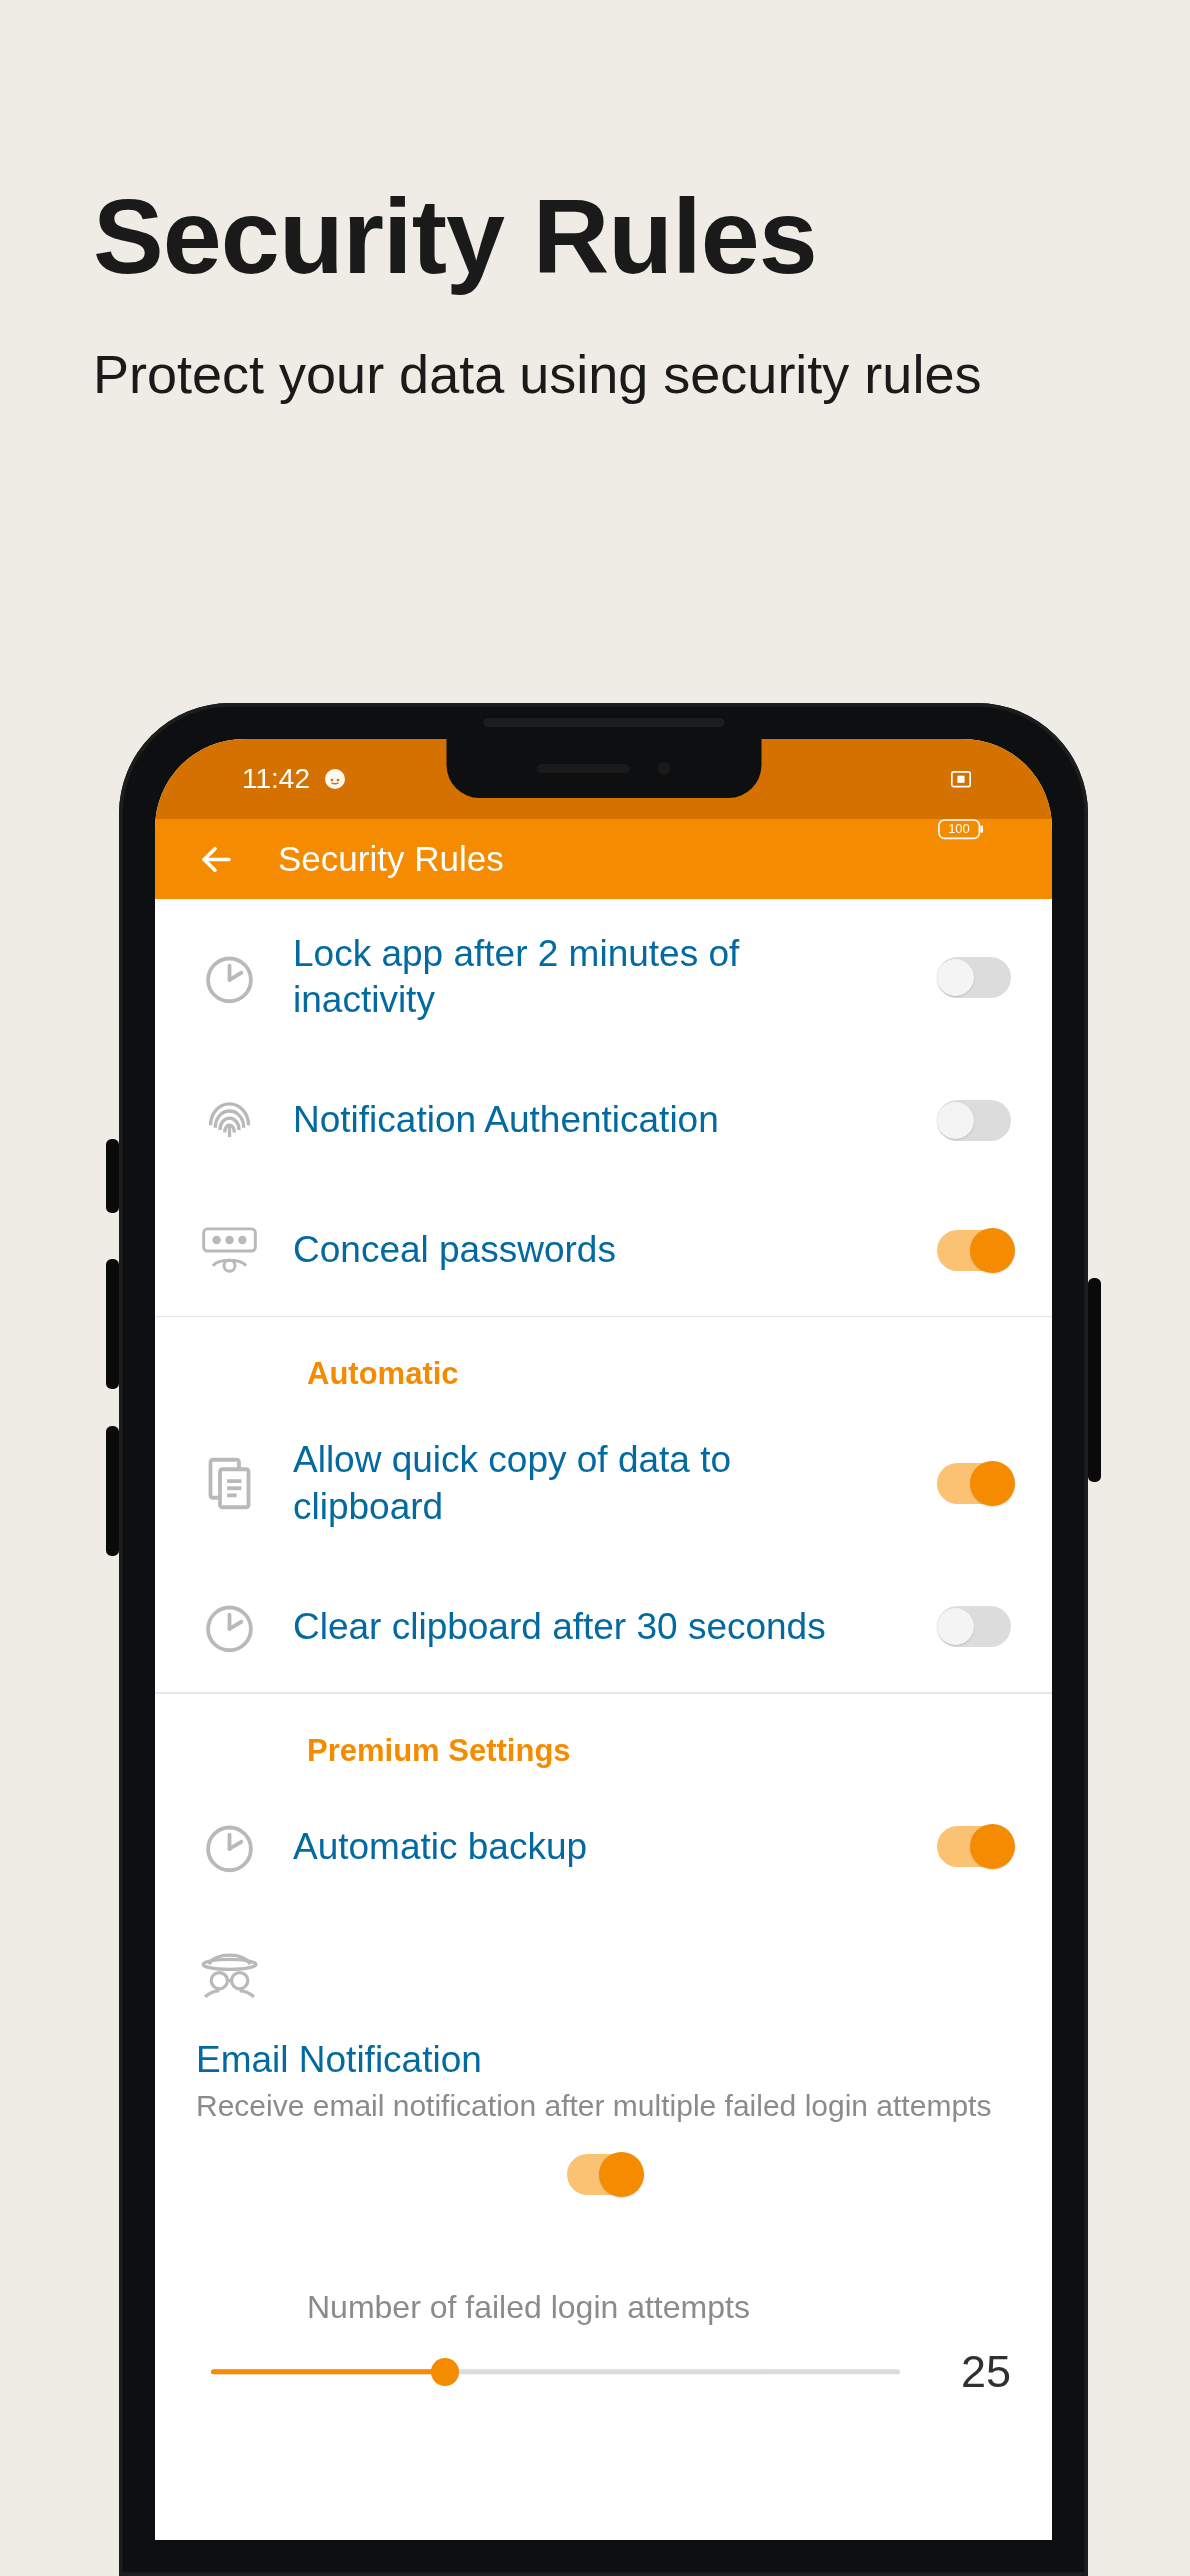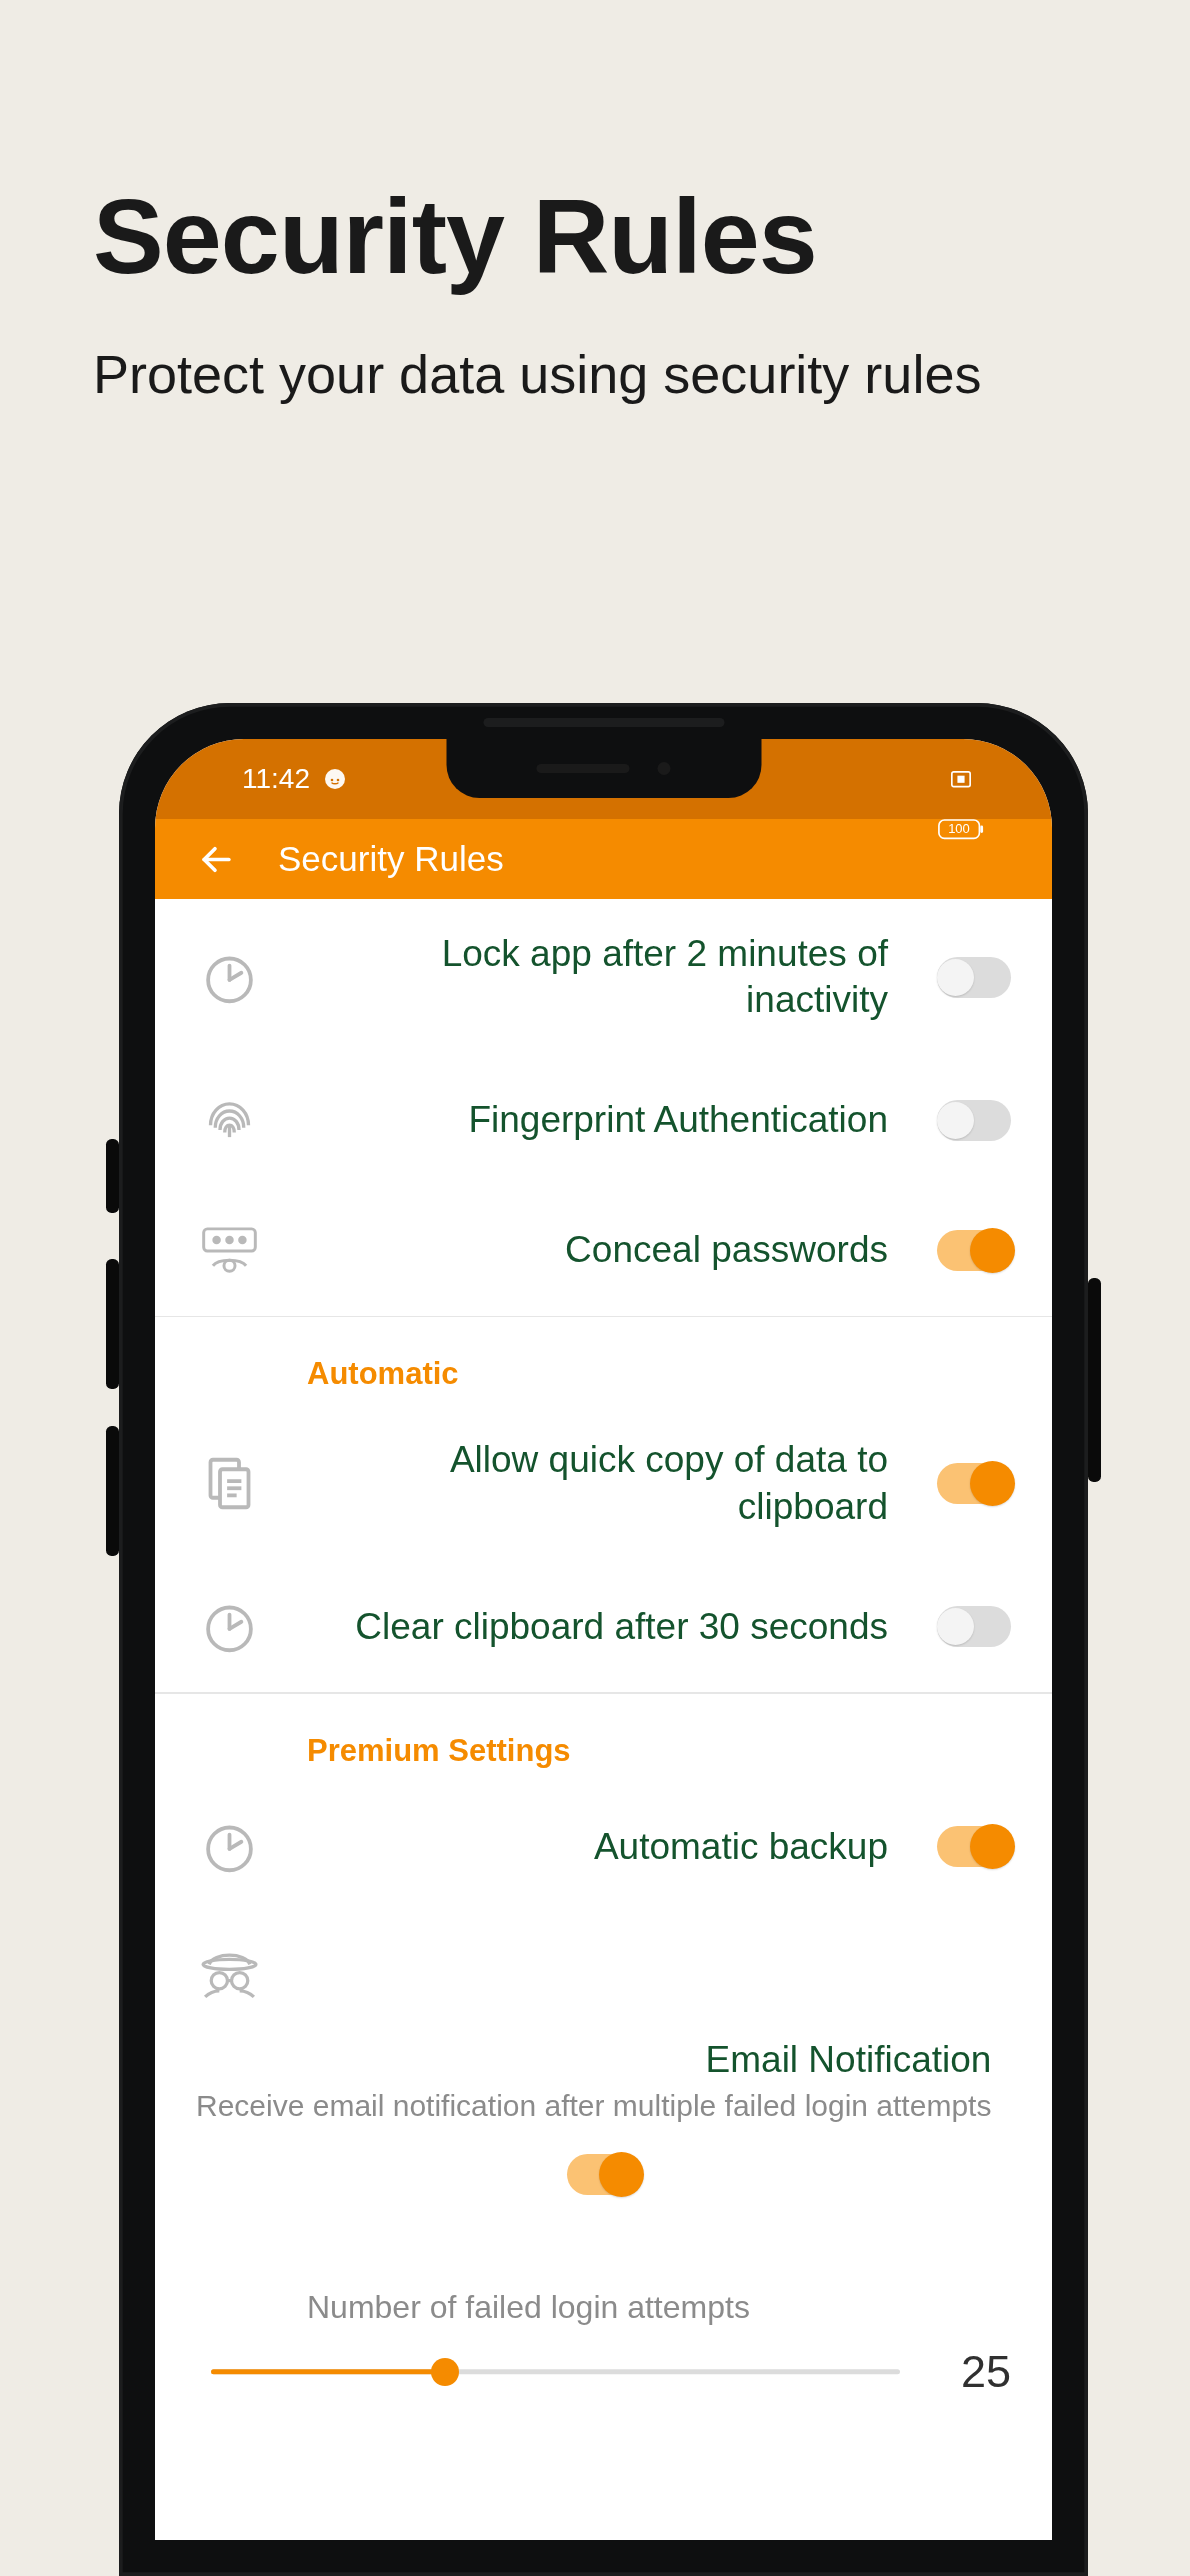--- a/index.html
+++ b/index.html
@@ -118,21 +118,21 @@
     padding: 32px 41px 32px 41px;
     min-height: 130px;
   }
   .row .icon {
     width: 67px;
     flex: 0 0 67px;
     display:flex; align-items:flex-start; justify-content:center;
     color:#b0b0b0;
   }
   .row .body { flex:1; }
-  .row .label { font-size: 37px; color:#14532d; line-height:1.25;text-align:right; }
+  .row .label { font-size: 37px; color:#0369a1; line-height:1.25; }
   .row .sub { font-size: 30px; color:#8b8b8b; line-height:1.25; margin-top:3.7px;}
   .row .ctrl { flex:0 0 93px; display:flex; justify-content:flex-end; }
 
   .section-divider { height:1.9px; background:#e6e6e6; }
 
   .section-header {
     padding: 39px 41px 13px 152px;
     font-size: 31px;
     font-weight:700;
     color:#f58b00;
@@ -269,21 +269,21 @@
         <div class="icon">
           <svg width="57" height="57" viewBox="0 0 24 24" fill="none" stroke="#b9b9b9" stroke-width="1.4">
               <path d="M4 14c0-5 3.5-9 8-9s8 4 8 9"></path>
               <path d="M6 15c0-4 2.7-7 6-7s6 3 6 7"></path>
               <path d="M8 16c0-3 1.8-5 4-5s4 2 4 5"></path>
               <path d="M10 17c0-2 .9-3 2-3s2 1 2 3"></path>
               <path d="M12 14v5"></path>
             </svg>
         </div>
         <div class="body">
-            <div class="label">Fingerprint Authentication</div>
+            <div class="label">Notification Authentication</div>
           </div>
         <div class="ctrl">
             <div class="toggle off">
               <div class="thumb"></div>
             </div>
           </div>
       </div>
 
       <div class="row">
         <div class="icon">

